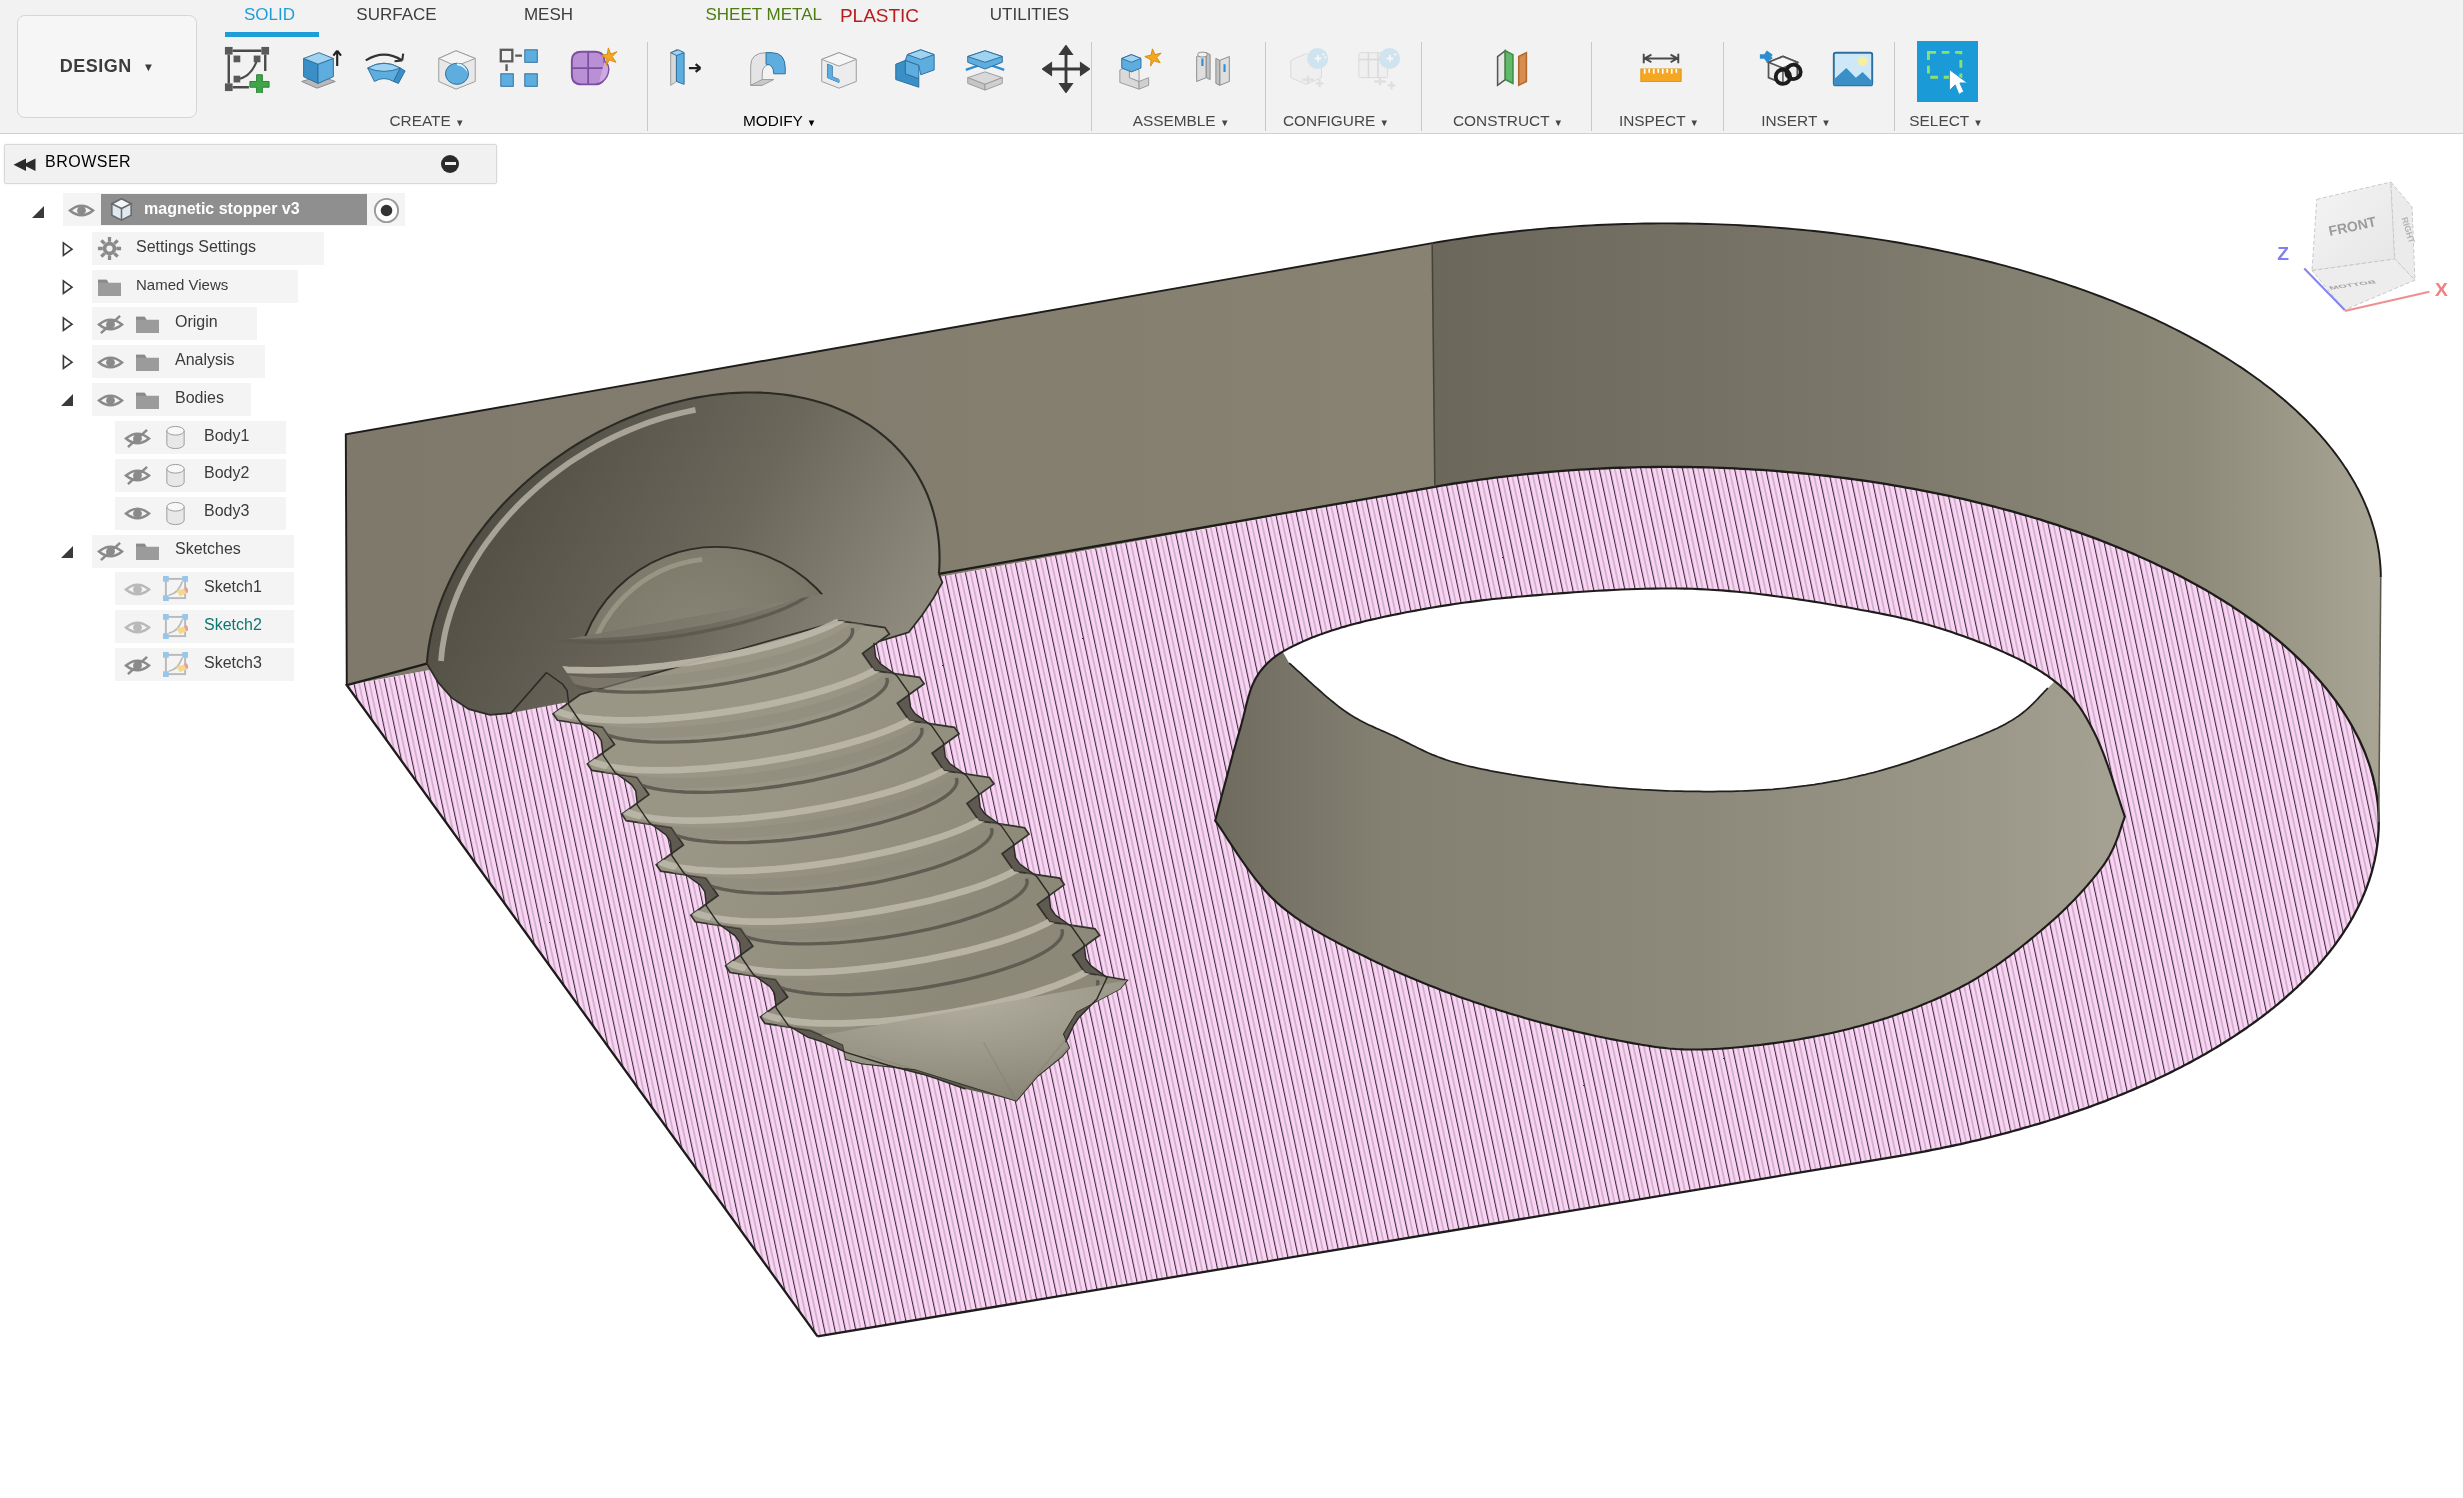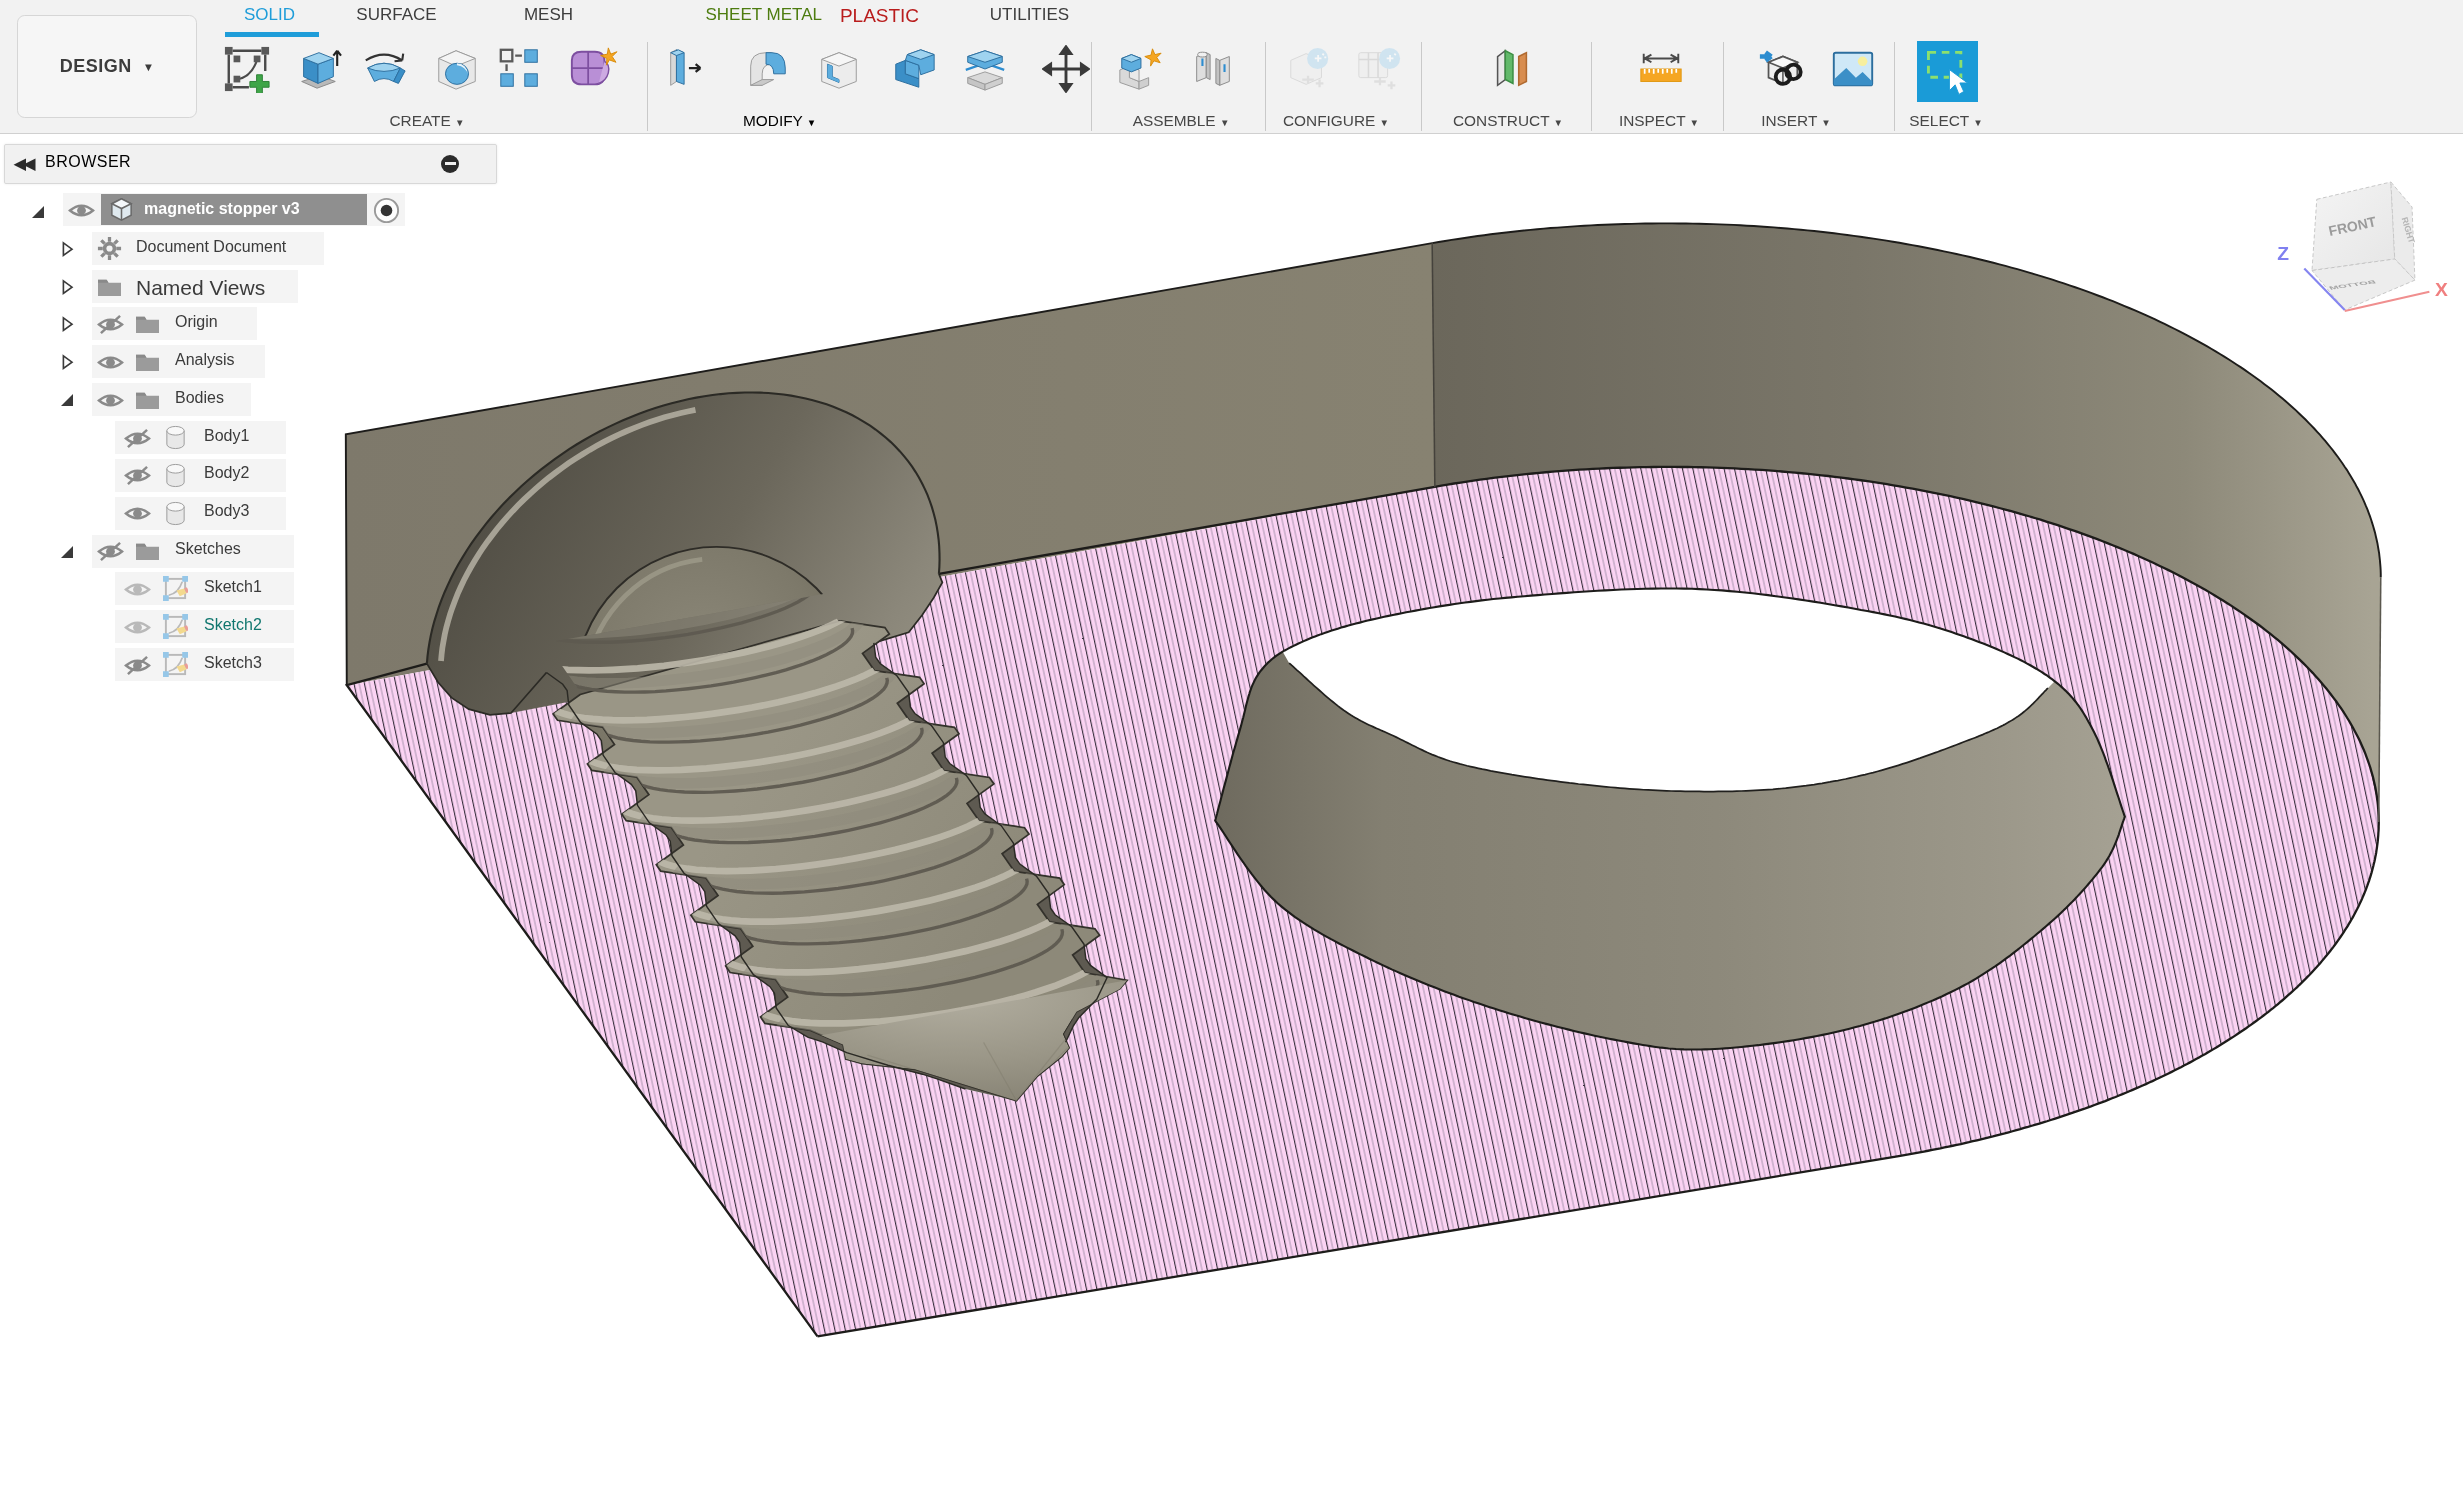--- a/index.html
+++ b/index.html
@@ -339,30 +339,30 @@
   </svg>
 <svg style="position:absolute;left:96px;top:235px" width="27" height="27" viewBox="0 0 28 28">
     <g fill="#8a8a8a">
       <circle cx="14" cy="14" r="7"></circle>
       <g stroke="#8a8a8a" stroke-width="3.4">
         <path d="M14 2 v5 M14 21 v5 M2 14 h5 M21 14 h5 M5.5 5.5 l3.5 3.5 M19 19 l3.5 3.5 M22.5 5.5 L19 9 M9 19 l-3.5 3.5"></path>
       </g>
     </g>
     <circle cx="14" cy="14" r="3.2" fill="#f2f2f2"></circle>
   </svg>
-<div style="position:absolute;left:136px;top:238px;font-size:16px;font-weight:normal;color:#3b3b3b;white-space:nowrap">Document Document</div>
+<div style="position:absolute;left:136px;top:238px;font-size:16px;font-weight:normal;color:#3b3b3b;white-space:nowrap">Settings Settings</div>
 <div style="position:absolute;left:92px;top:270px;width:206px;height:33px;background:rgba(242,242,242,0.88);"></div>
 <svg style="position:absolute;left:61px;top:279px" width="13.4" height="16.3" viewBox="0 0 14 17">
     <path d="M2.5 2 L11.5 8.5 L2.5 15 Z" fill="#fcfcfc" stroke="#3a3a3a" stroke-width="1.7"></path>
   </svg>
 <svg style="position:absolute;left:96px;top:275px" width="27" height="23" viewBox="0 0 28 24">
     <path d="M2 5 h9 l2 3 h13 v14 h-24 Z" fill="#9b9b9b"></path>
     <path d="M2 5 h9 l2 3 h-11 Z" fill="#8a8a8a"></path>
   </svg>
-<div style="position:absolute;left:136px;top:276px;font-size:21px;font-weight:normal;color:#3b3b3b;white-space:nowrap">Named Views</div>
+<div style="position:absolute;left:136px;top:276px;font-size:15px;font-weight:normal;color:#3b3b3b;white-space:nowrap">Named Views</div>
 <div style="position:absolute;left:92px;top:307px;width:165px;height:33px;background:rgba(242,242,242,0.88);"></div>
 <svg style="position:absolute;left:61px;top:316px" width="13.4" height="16.3" viewBox="0 0 14 17">
     <path d="M2.5 2 L11.5 8.5 L2.5 15 Z" fill="#fcfcfc" stroke="#3a3a3a" stroke-width="1.7"></path>
   </svg>
 <svg style="position:absolute;left:96px;top:313px" width="29" height="23" viewBox="0 0 30 24">
     <path d="M3 12 Q15 2 27 12 Q15 22 3 12 Z" fill="none" stroke="#8a8a8a" stroke-width="2.6"></path>
     <circle cx="15" cy="12" r="4.6" fill="#8a8a8a"></circle>
     <path d="M5 21 L25 3" stroke="#8a8a8a" stroke-width="2.6"></path>
   </svg>
 <svg style="position:absolute;left:134px;top:312px" width="27" height="23" viewBox="0 0 28 24">

